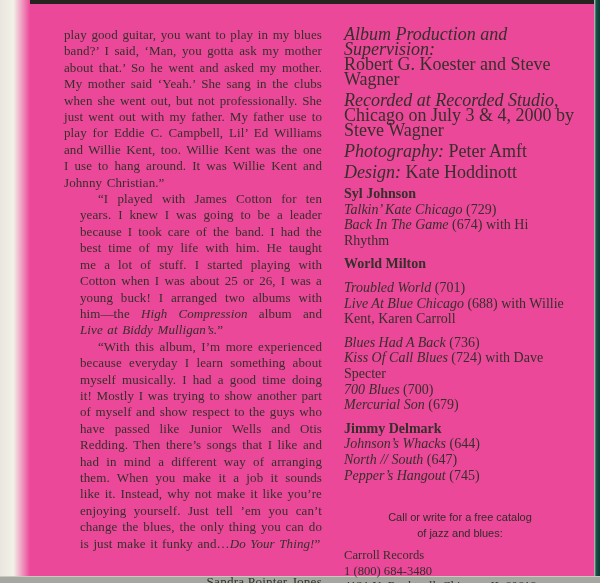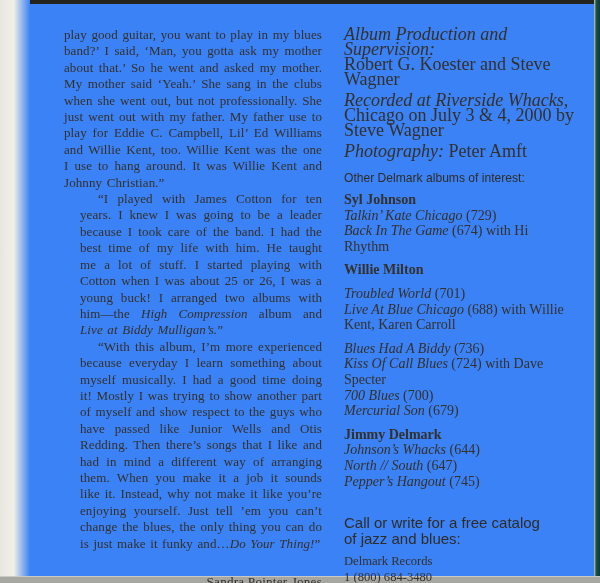--- a/index.html
+++ b/index.html
@@ -1,19 +1,19 @@
 <!DOCTYPE html>
 <html><head>
 <meta charset="utf-8">
 <style>
   html,body{margin:0;padding:0;background:#e8e8e4;}
   .scan{
     position:relative;
     width:600px;height:583px;
-    background:#3b82f6;
+    background:#ec4899;
     overflow:hidden;
     font-family:"Liberation Serif","DejaVu Serif",serif;
     color:#34302a;
   }
   
   .scan::before{
     content:"";position:absolute;left:0;top:0;width:30px;height:100%;
     background:linear-gradient(90deg,#e9e6df 0%,#f2f0e7 45%,rgba(249,247,238,0) 100%);
     pointer-events:none;
   }
@@ -43,21 +43,21 @@
   .credit em{font-style:italic;}
   .albums-heading{
     font-family:"Liberation Sans","DejaVu Sans",sans-serif;
     font-size:12.1px;margin-top:12px;margin-bottom:7px;color:#2f2c27;
   }
   .artist{margin-bottom:8px;font-size:14px;line-height:15.6px;}
   .artist-name{font-weight:bold;}
   .album-line em{font-style:italic;}
   .catalog-note{
     font-family:"Liberation Sans","DejaVu Sans",sans-serif;
-    font-size:15px;line-height:16px;margin-top:26px;color:#2f2c27;
+    font-size:11px;line-height:16px;margin-top:26px;color:#2f2c27;text-align:center;
   }
   .contact{margin-top:7px;font-size:12.6px;line-height:15.4px;}
 </style>
 </head>
 <body>
 
 <div class="scan">
   <div class="edge-top"></div>
   <div class="edge-right"></div>
   <div class="edge-bottom"></div>
@@ -68,55 +68,55 @@
           <p class="para"><span>play good guitar, you want to play in my blues band?’ I said, ‘Man, you gotta ask my mother about that.’ So he went and asked my mother. My mother said ‘Yeah.’ She sang in the clubs when she went out, but not professionally. She just went out with my father. My father use to play for Eddie C. Campbell, Lil’ Ed Williams and Willie Kent, too. Willie Kent was the one I use to hang around. It was Willie Kent and Johnny Christian.”</span></p>
           <p class="para indent"><span>“I played with James Cotton for ten years. I knew I was going to be a leader because I took care of the band. I had the best time of my life with him. He taught me a lot of stuff. I started playing with Cotton when I was about 25 or 26, I was a young buck! I arranged two albums with him—the </span><em>High Compression</em><span> album and </span><em>Live at Biddy Mulligan’s.</em><span>”</span></p>
           <p class="para indent"><span>“With this album, I’m more experienced because everyday I learn something about myself musically. I had a good time doing it! Mostly I was trying to show another part of myself and show respect to the guys who have passed like Junior Wells and Otis Redding. Then there’s songs that I like and had in mind a different way of arranging them. When you make it a job it sounds like it. Instead, why not make it like you’re enjoying yourself. Just tell ’em you can’t change the blues, the only thing you can do is just make it funky and…</span><em>Do Your Thing!</em><span>”</span></p>
         </div>
       <div class="byline">—Sandra Pointer-Jones</div>
     </div>
 
     <div class="col-right">
       <div id="credits">
           <div class="credit"><em>Album Production and Supervision:</em><br>Robert G. Koester and Steve Wagner</div>
-          <div class="credit"><em>Recorded at Riverside Whacks,</em><br>Chicago on July 3 &amp; 4, 2000 by Steve Wagner</div>
+          <div class="credit"><em>Recorded at Recorded Studio,</em><br>Chicago on July 3 &amp; 4, 2000 by Steve Wagner</div>
           <div class="credit"><em>Photography:</em> Peter Amft</div>
+          <div class="credit"><em>Design:</em> Kate Hoddinott</div>
         </div>
-      <div class="albums-heading">Other Delmark albums of interest:</div>
       <div id="artists">
           <div class="artist">
             <div class="artist-name">Syl Johnson</div>
             <div class="album-line"><em>Talkin’ Kate Chicago</em> (729)</div>
             <div class="album-line"><em>Back In The Game</em> (674) with Hi Rhythm</div>
           </div>
           <div class="artist">
-            <div class="artist-name">Willie Milton</div>
+            <div class="artist-name">World Milton</div>
           </div>
           <div class="artist">
             <div class="album-line"><em>Troubled World</em> (701)</div>
             <div class="album-line"><em>Live At Blue Chicago</em> (688) with Willie Kent, Karen Carroll</div>
           </div>
           <div class="artist">
-            <div class="album-line"><em>Blues Had A Biddy</em> (736)</div>
+            <div class="album-line"><em>Blues Had A Back</em> (736)</div>
             <div class="album-line"><em>Kiss Of Call Blues</em> (724) with Dave Specter</div>
             <div class="album-line"><em>700 Blues</em> (700)</div>
             <div class="album-line"><em>Mercurial Son</em> (679)</div>
           </div>
           <div class="artist">
             <div class="artist-name">Jimmy Delmark</div>
             <div class="album-line"><em>Johnson’s Whacks</em> (644)</div>
             <div class="album-line"><em>North // South</em> (647)</div>
             <div class="album-line"><em>Pepper’s Hangout</em> (745)</div>
           </div>
         </div>
       <div id="catalog-note" class="catalog-note">
           <div>Call or write for a free catalog</div>
           <div>of jazz and blues:</div>
         </div>
       <div id="contact" class="contact">
-          <div>Delmark Records</div>
+          <div>Carroll Records</div>
           <div>1 (800) 684-3480</div>
           <div>4121 N. Rockwell, Chicago, IL  60618</div>
         </div>
 
     </div>
   </div>
 </div>
 
 </body></html>

